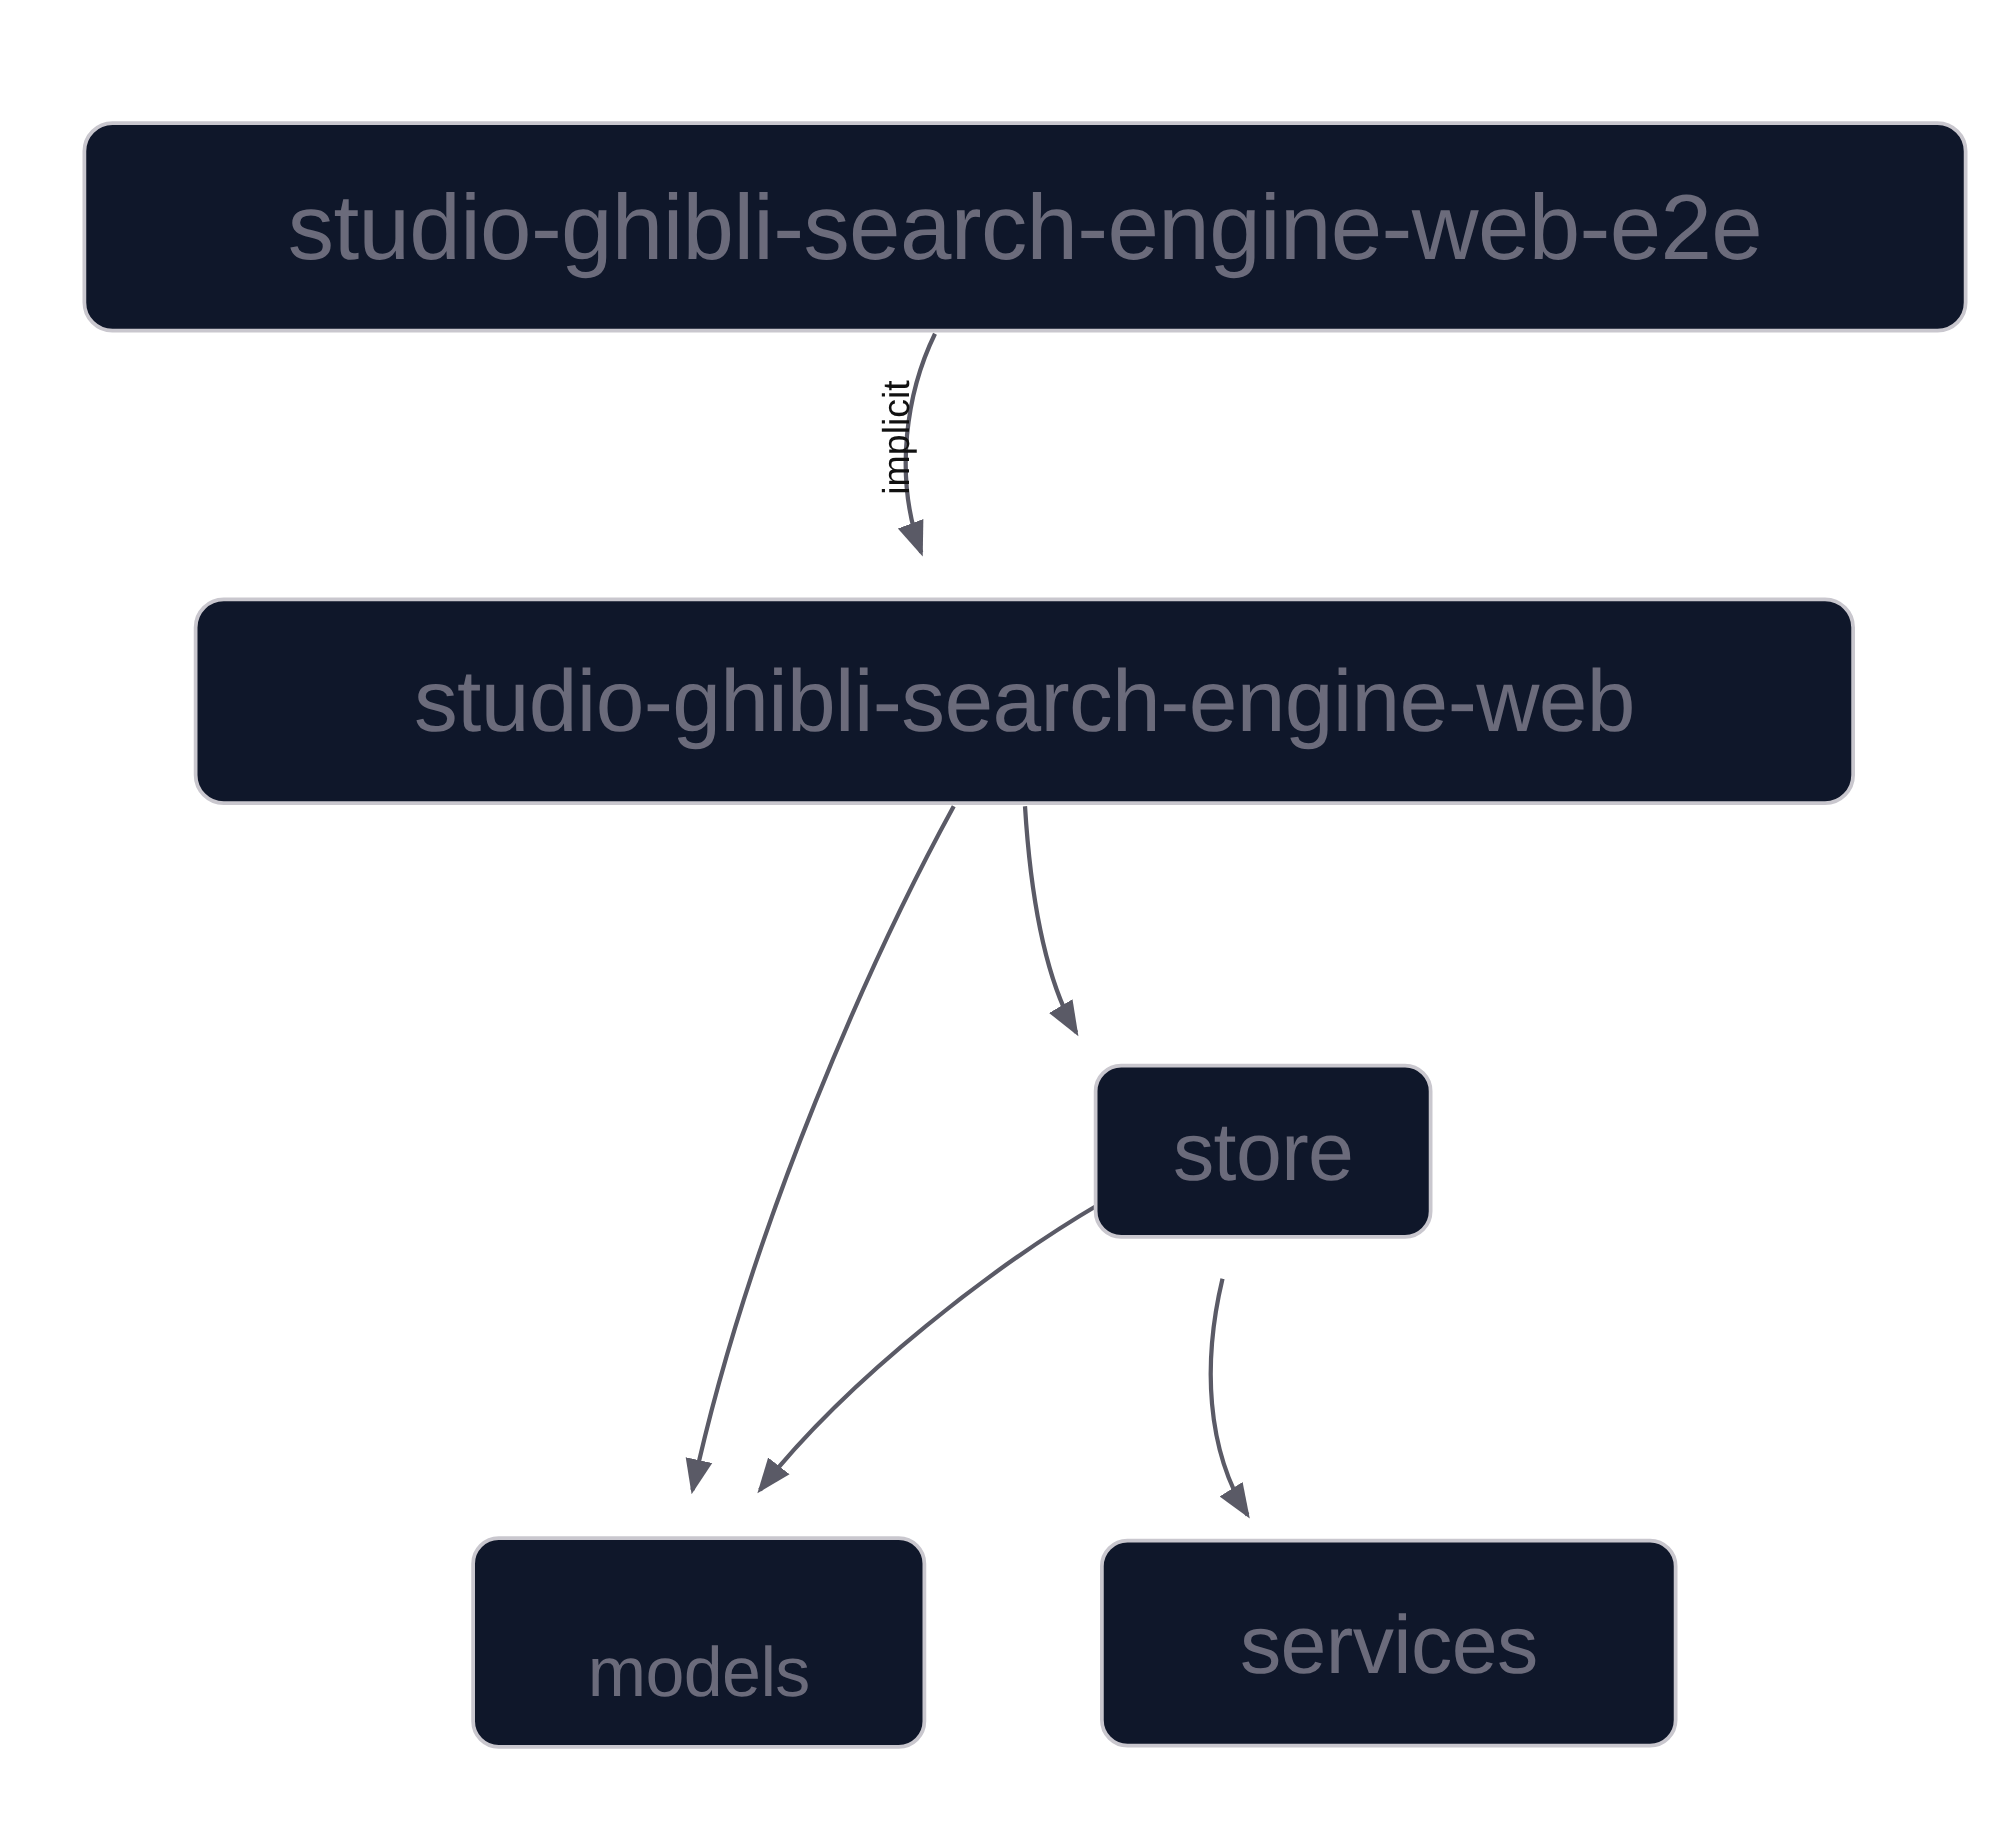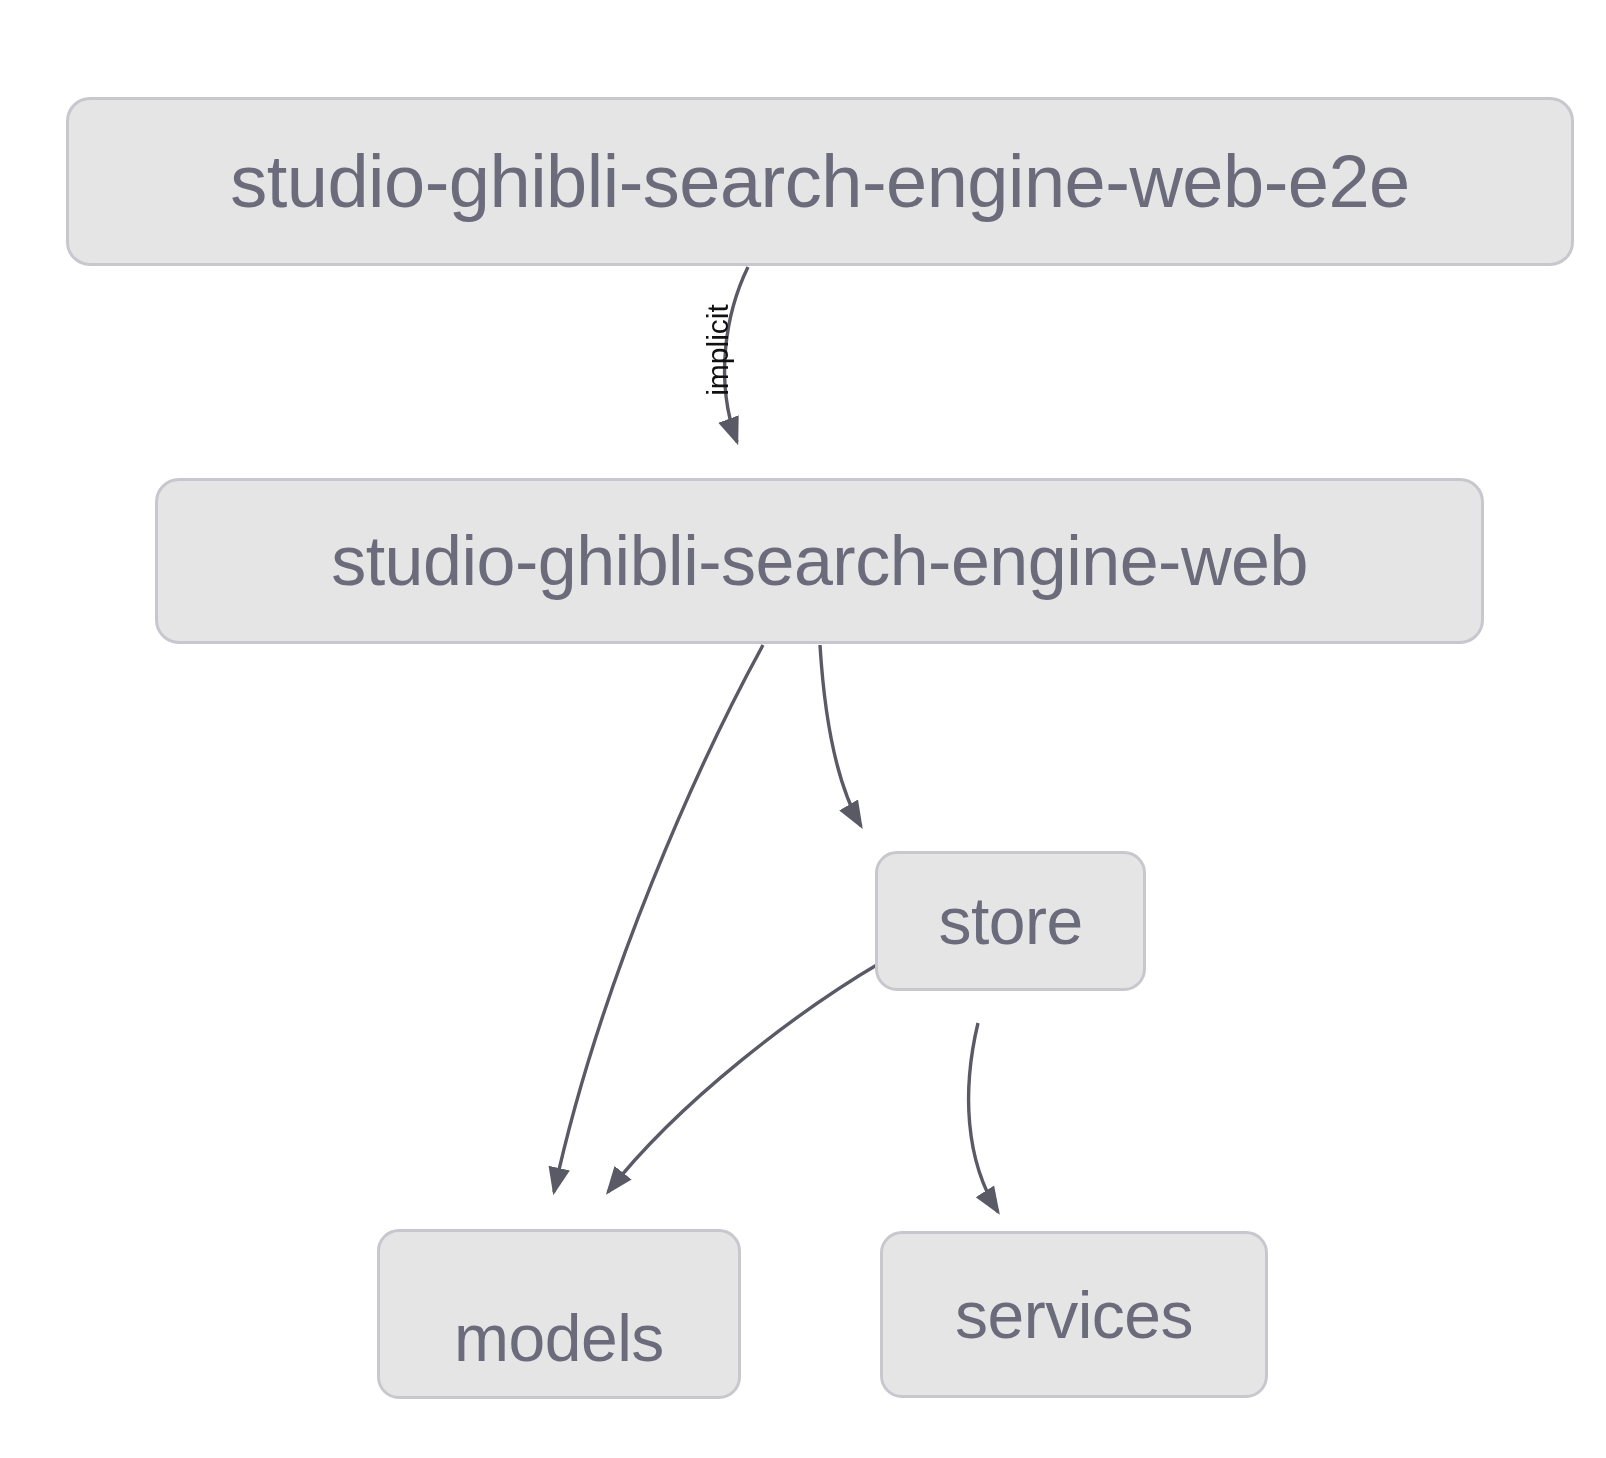--- a/index.html
+++ b/index.html
@@ -21,21 +21,21 @@
     position: absolute;
     left: 0;
     top: 0;
     width: 1606px;
     height: 1458px;
     pointer-events: none;
   }
   .node {
     position: absolute;
     box-sizing: border-box;
-    background: #e5e5e5;
+    background: #0f172a;
     border: 3px solid #c9c7ce;
     border-radius: 22px;
     display: flex;
     align-items: center;
     justify-content: center;
     color: #6b6b7b;
     letter-spacing: -0.5px;
     white-space: nowrap;
   }
   .node-label {
@@ -63,25 +63,25 @@
     width: 271px; height: 140px;
     border-radius: 22px;
   }
   #node-store .node-label { font-size: 66px; }
 
   #node-models {
     left: 377px; top: 1229px;
     width: 364px; height: 170px;
     border-radius: 22px;
   }
-  #node-models .node-label { font-size: 66px; margin-top: 48px; }
+  #node-models .node-label { font-size: 56px; margin-top: 48px; }
 
   #node-services {
     left: 880px; top: 1231px;
-    width: 388px; height: 167px;
+    width: 462px; height: 167px;
     border-radius: 22px;
   }
   #node-services .node-label { font-size: 66px; }
 
   .edge-label {
     position: absolute;
     font-size: 30px;
     color: #111111;
     white-space: nowrap;
     transform-origin: 50% 50%;

